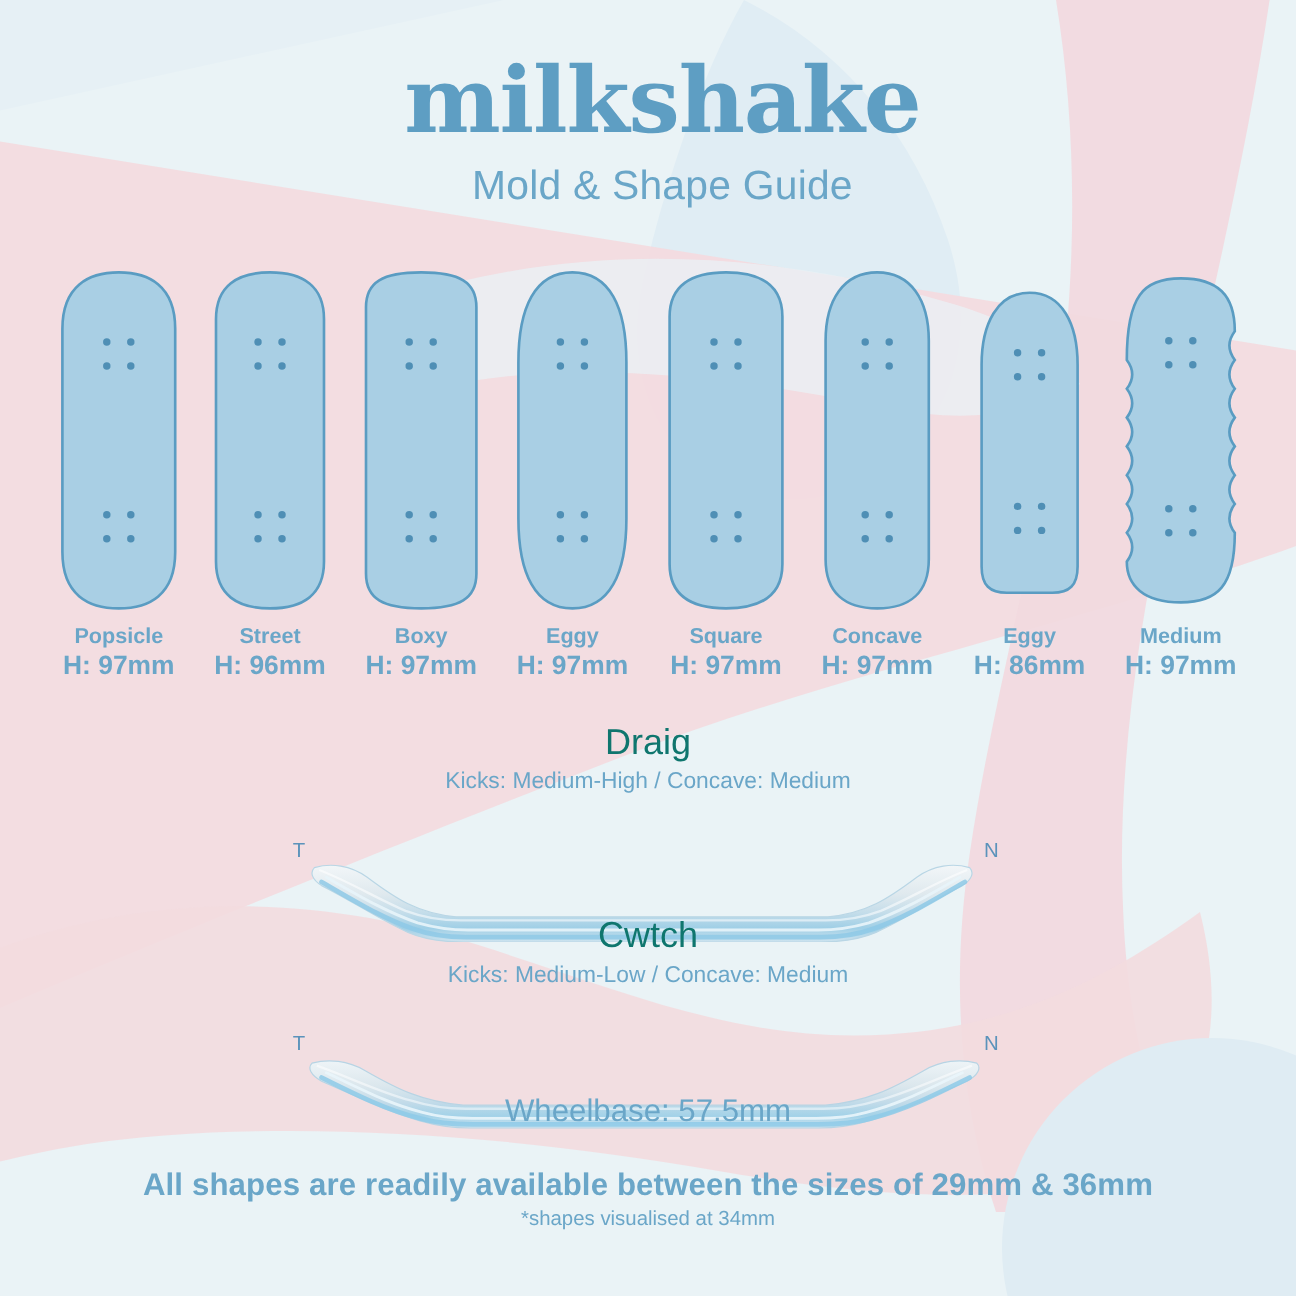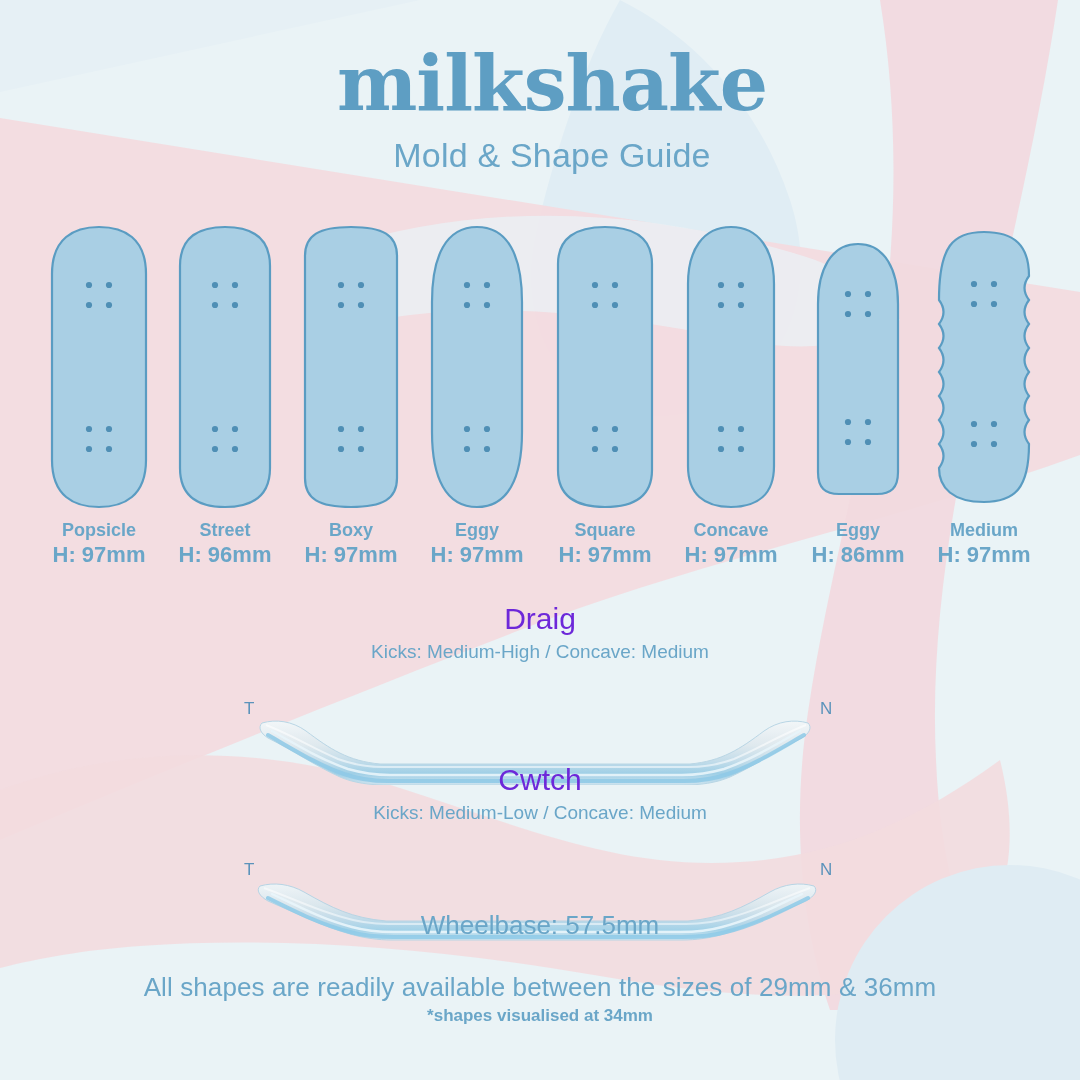--- a/index.html
+++ b/index.html
@@ -39,39 +39,39 @@
     position:absolute;left:0;width:130px;text-align:center;
     font-size:18px;color:#6aa6c8;
   }
   .shape-h{
     position:absolute;left:0;width:130px;text-align:center;
     font-size:22px;color:#6aa6c8;
   }
 
   
   .profile{position:absolute;left:0;width:1080px;text-align:center;}
-  .profile-name{font-size:30px;color:#6d28d9;line-height:1.1;}
+  .profile-name{font-size:30px;color:#0f766e;line-height:1.1;}
   .profile-spec{font-size:19px;color:#6aa6c8;margin-top:6px;}
   .profile-art{position:relative;width:1080px;height:120px;margin-top:2px;}
   .tn{
     position:absolute;font-size:17px;color:#5b93bb;
   }
 
   
   .wheelbase{
     position:absolute;left:0;top:910px;width:1080px;text-align:center;
     font-size:26px;color:#6aa6c8;
   }
   .avail{
     position:absolute;left:0;top:972px;width:1080px;text-align:center;
-    font-size:26px;font-weight:400;color:#6aa6c8;letter-spacing:.1px;
+    font-size:26px;font-weight:700;color:#6aa6c8;letter-spacing:.1px;
   }
   .visualised{
     position:absolute;left:0;top:1006px;width:1080px;text-align:center;
-    font-size:17px;color:#6aa6c8;font-weight:bold;
+    font-size:17px;color:#6aa6c8;
   }
 </style>
 </head>
 <body>
 
 <div id="stage">
 
   <svg id="bg" viewBox="0 0 1080 1080" aria-hidden="true">
     <rect x="0" y="0" width="1080" height="1080" fill="#eaf3f6"></rect>
 

